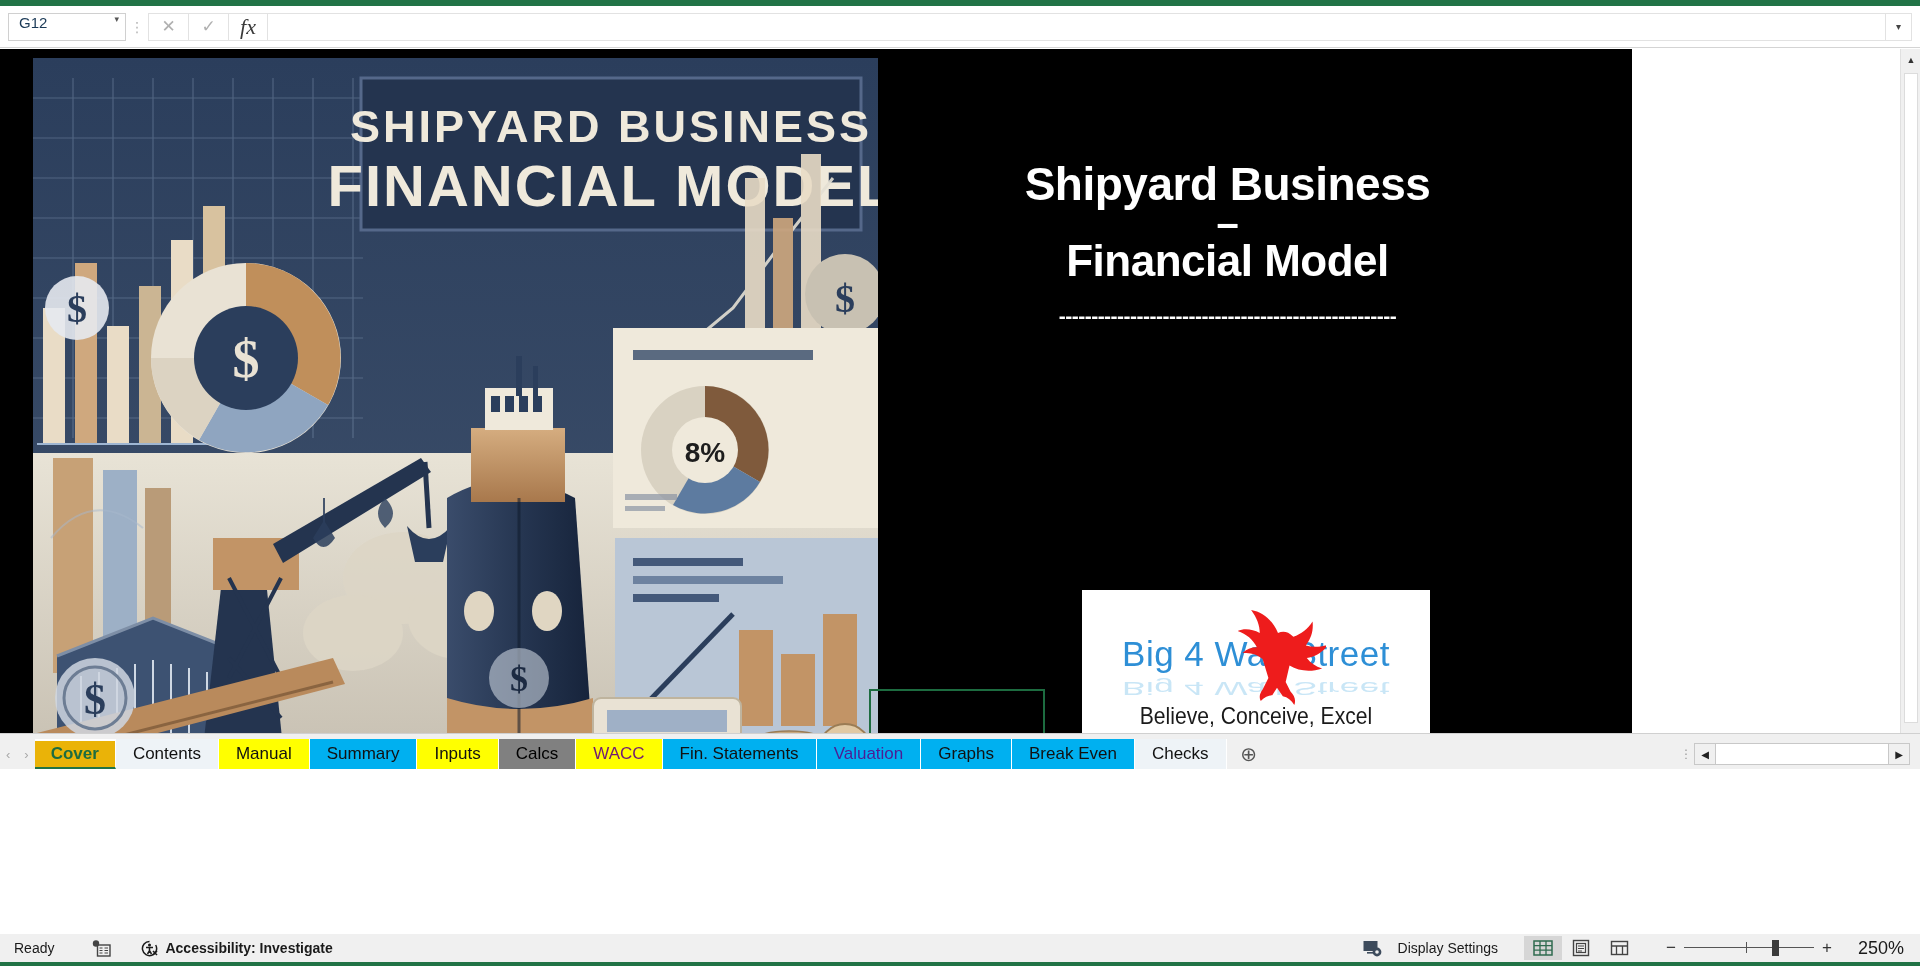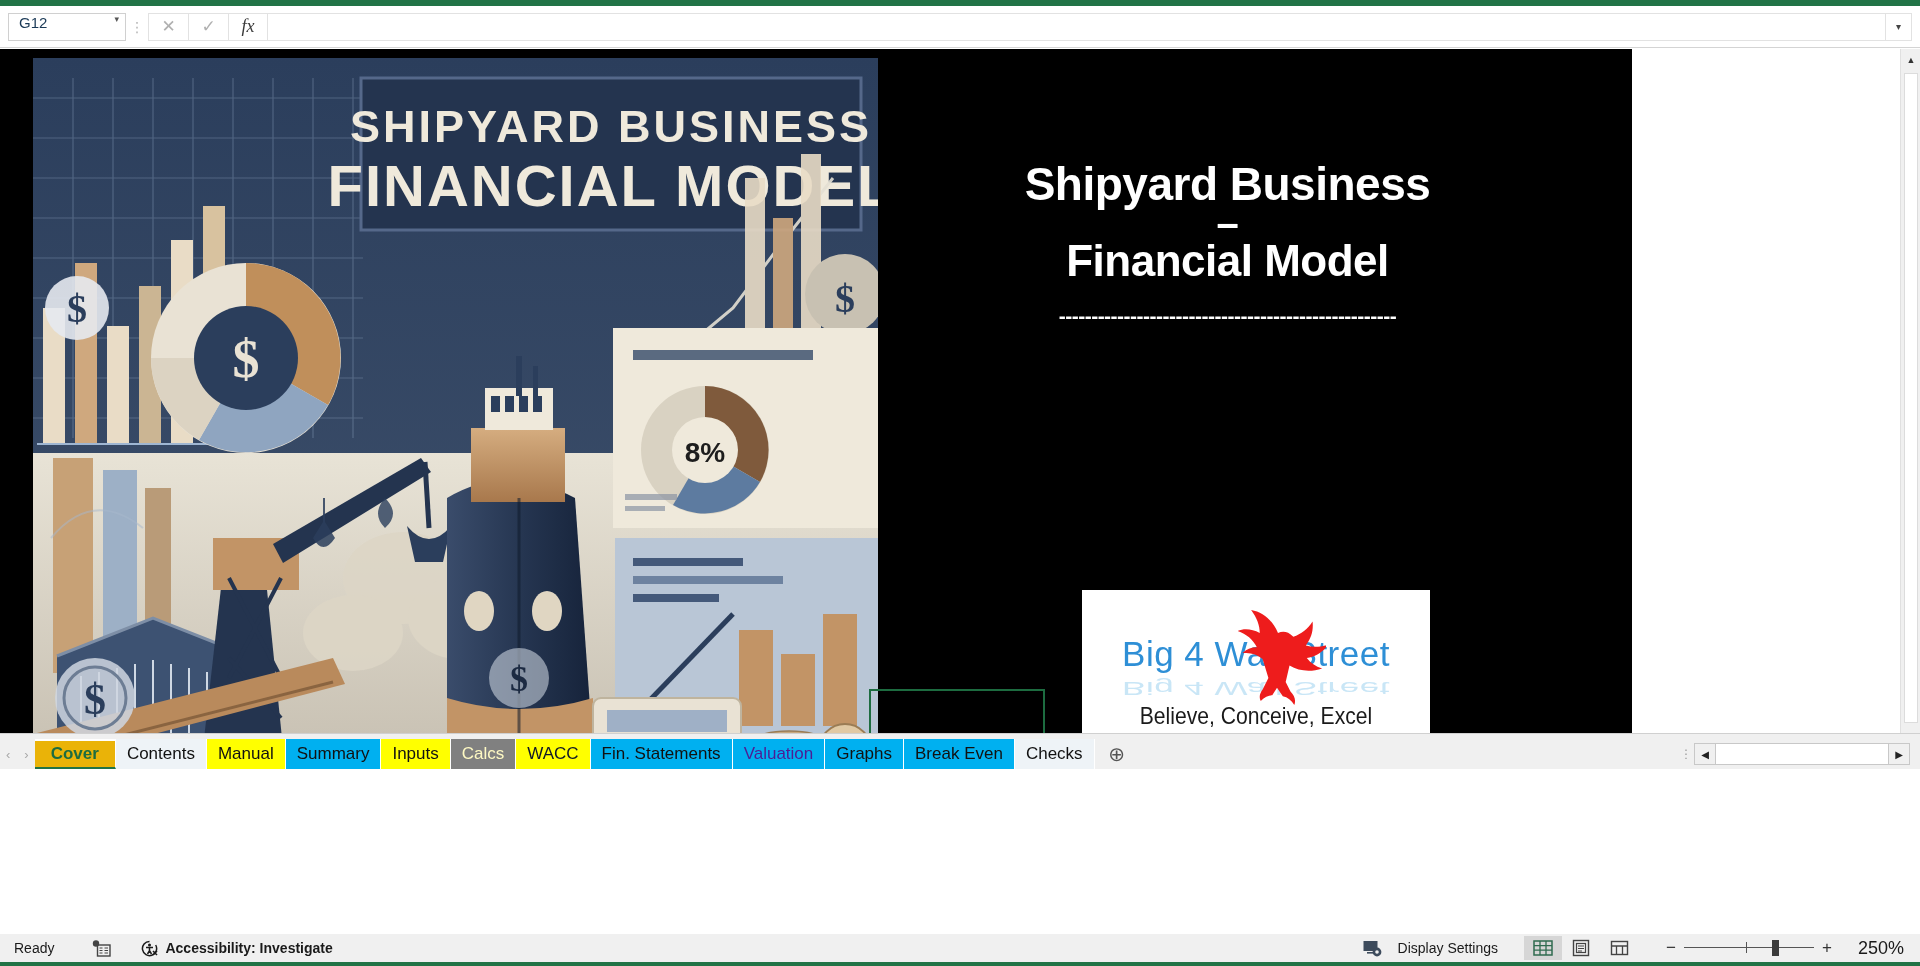--- a/index.html
+++ b/index.html
@@ -25,21 +25,21 @@
     display:flex; align-items:flex-start; justify-content:space-between;
     padding:0 6px 0 10px; font-size:15px; color:#1b3a57;
   }
   .namebox .caret { font-size:9px; color:#555; }
   .vdots { width:22px; text-align:center; color:#b4b4b4; font-size:14px; letter-spacing:0; line-height:1;}
   .fbtns { display:flex; align-items:center; height:28px; }
   .fbtn {
     width:40px; height:28px; display:flex; align-items:center; justify-content:center;
     border:1px solid #e2e2e2; border-right:none; background:#fff; color:#b0b0b0; font-size:17px;
   }
-  .fbtn:last-child { border-right:1px solid #e2e2e2; color:#3a3a3a; font-style:italic; font-family:"Liberation Serif", serif; font-size:18px;}
+  .fbtn:last-child { border-right:1px solid #e2e2e2; color:#3a3a3a; font-style:italic; font-family:"Liberation Serif", serif; font-size:22px;}
   .fbar {
     flex:1; height:28px; border:1px solid #e2e2e2; border-left:none; background:#fff;
     margin-right:0; display:flex; align-items:center; padding-left:8px; font-size:14px;
   }
   .fbar-caret { width:26px; height:28px; display:flex; align-items:center; justify-content:center;
     color:#444; font-size:10px; border:1px solid #e2e2e2; border-left:none; background:#fff; margin-right:8px;}
 
   
   .canvas {
     position:absolute; left:0; top:49px; width:1878px; height:684px;
@@ -106,21 +106,21 @@
   
   .tabrow {
     position:absolute; left:0; top:733px; width:1920px; height:36px;
     background:#f0f0f0; border-top:1px solid #d0d0d0;
     display:flex; align-items:flex-end;
   }
   .navbtns { display:flex; align-items:center; height:30px; padding:0 6px; gap:14px; color:#a8a8a8; font-size:13px;}
   .tabs { display:flex; align-items:flex-end; height:30px; }
   .tab {
     height:30px; display:flex; align-items:center; justify-content:center;
-    padding:0 11px; font-size:17px; color:#111; white-space:nowrap;
+    padding:0 17px; font-size:17px; color:#111; white-space:nowrap;
     font-family:"Liberation Sans Narrow","Liberation Sans",sans-serif;
     border-right:1px solid #ffffff;
   }
   .tab.active {
     background:#eab308; color:#1d6c40; font-weight:bold;
     border-top:2px solid #ffffff; border-bottom:2px solid #217346;
     padding:0 16px;
   }
   .addsheet {
     width:44px; height:30px; display:flex; align-items:center; justify-content:center;
@@ -453,22 +453,22 @@
   <div class="navbtns">
     <span>‹</span>
     <span>›</span>
   </div>
   <div class="tabs" id="tabs-container">
       <div class="tab active">Cover</div>
       <div class="tab" style="background: rgb(238, 243, 247); color: rgb(17, 17, 17);">Contents</div>
       <div class="tab" style="background: rgb(255, 255, 0); color: rgb(17, 17, 17);">Manual</div>
       <div class="tab" style="background: rgb(0, 176, 240); color: rgb(17, 17, 17);">Summary</div>
       <div class="tab" style="background: rgb(255, 255, 0); color: rgb(17, 17, 17);">Inputs</div>
-      <div class="tab" style="background: rgb(128, 128, 128); color: #fef9c3;">Calcs</div>
-      <div class="tab" style="background: rgb(255, 255, 0); color: #0f172a;">WACC</div>
+      <div class="tab" style="background: rgb(128, 128, 128); color: #000000;">Calcs</div>
+      <div class="tab" style="background: rgb(255, 255, 0); color: #701a75;">WACC</div>
       <div class="tab" style="background: rgb(0, 176, 240); color: rgb(17, 17, 17); text-align: right;">Fin. Statements</div>
       <div class="tab" style="background: rgb(0, 176, 240); color: #4c1d95;">Valuation</div>
       <div class="tab" style="background: rgb(0, 176, 240); color: rgb(17, 17, 17);">Graphs</div>
       <div class="tab" style="background: rgb(0, 176, 240); color: rgb(17, 17, 17);">Break Even</div>
       <div class="tab" style="background: rgb(238, 243, 247); color: rgb(17, 17, 17);">Checks</div>
     </div>
   <div class="addsheet">⊕</div>
 
   <div class="tabrow-right">
     <div class="grip">⋮</div>

